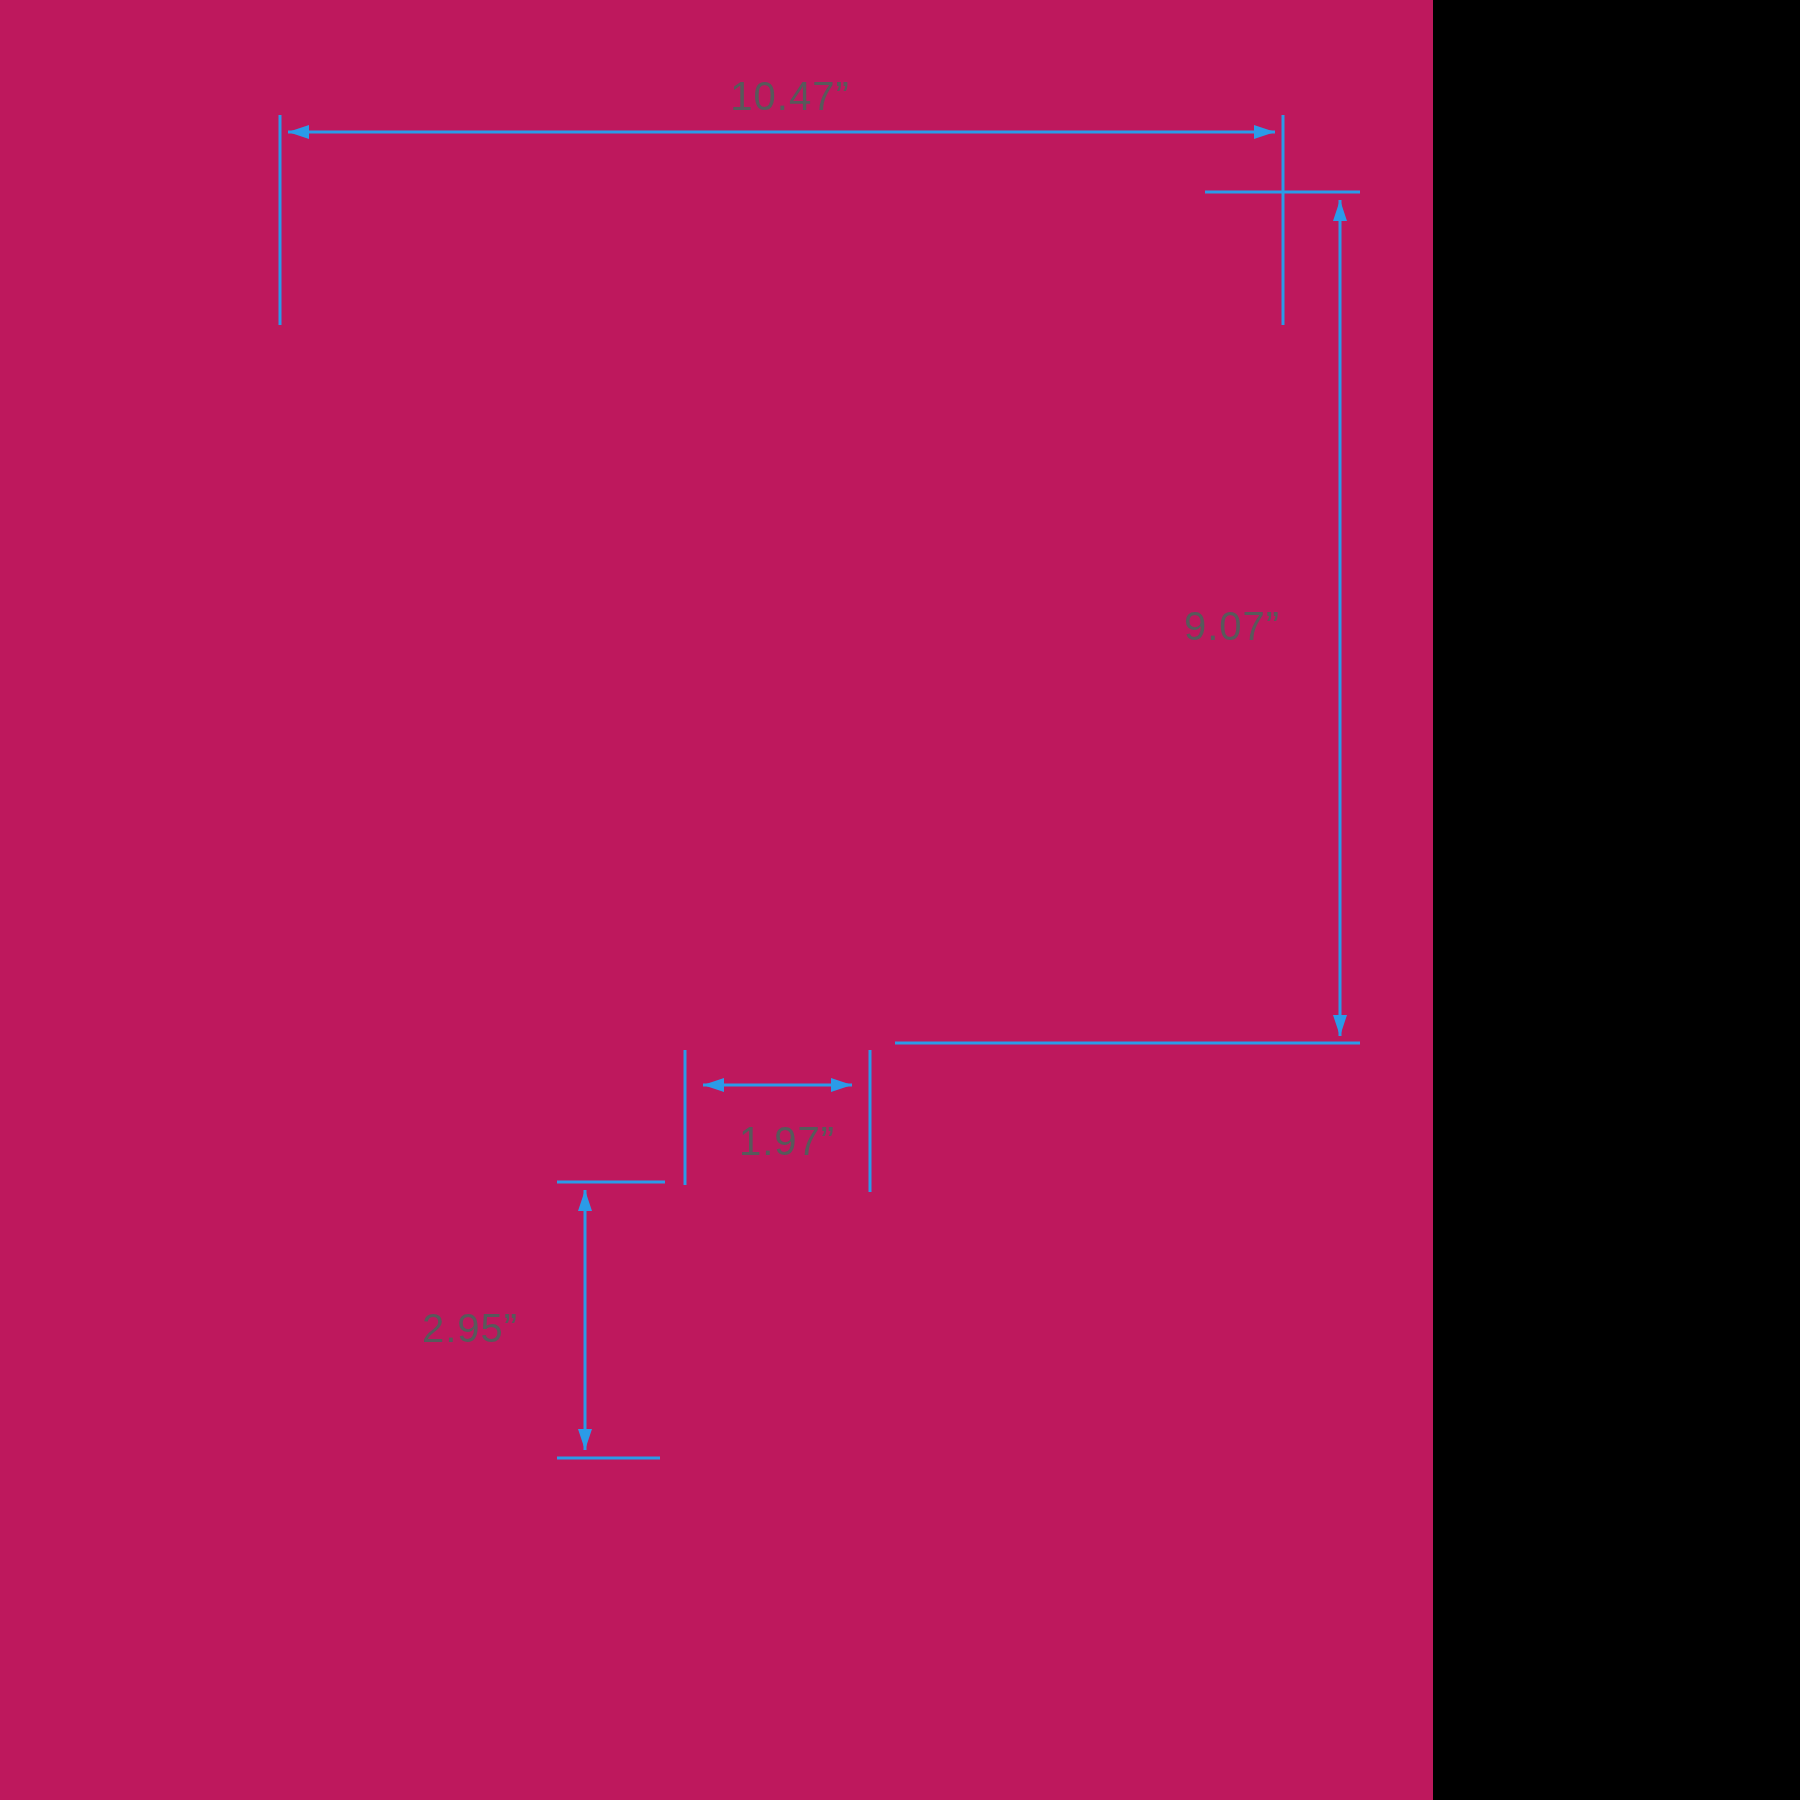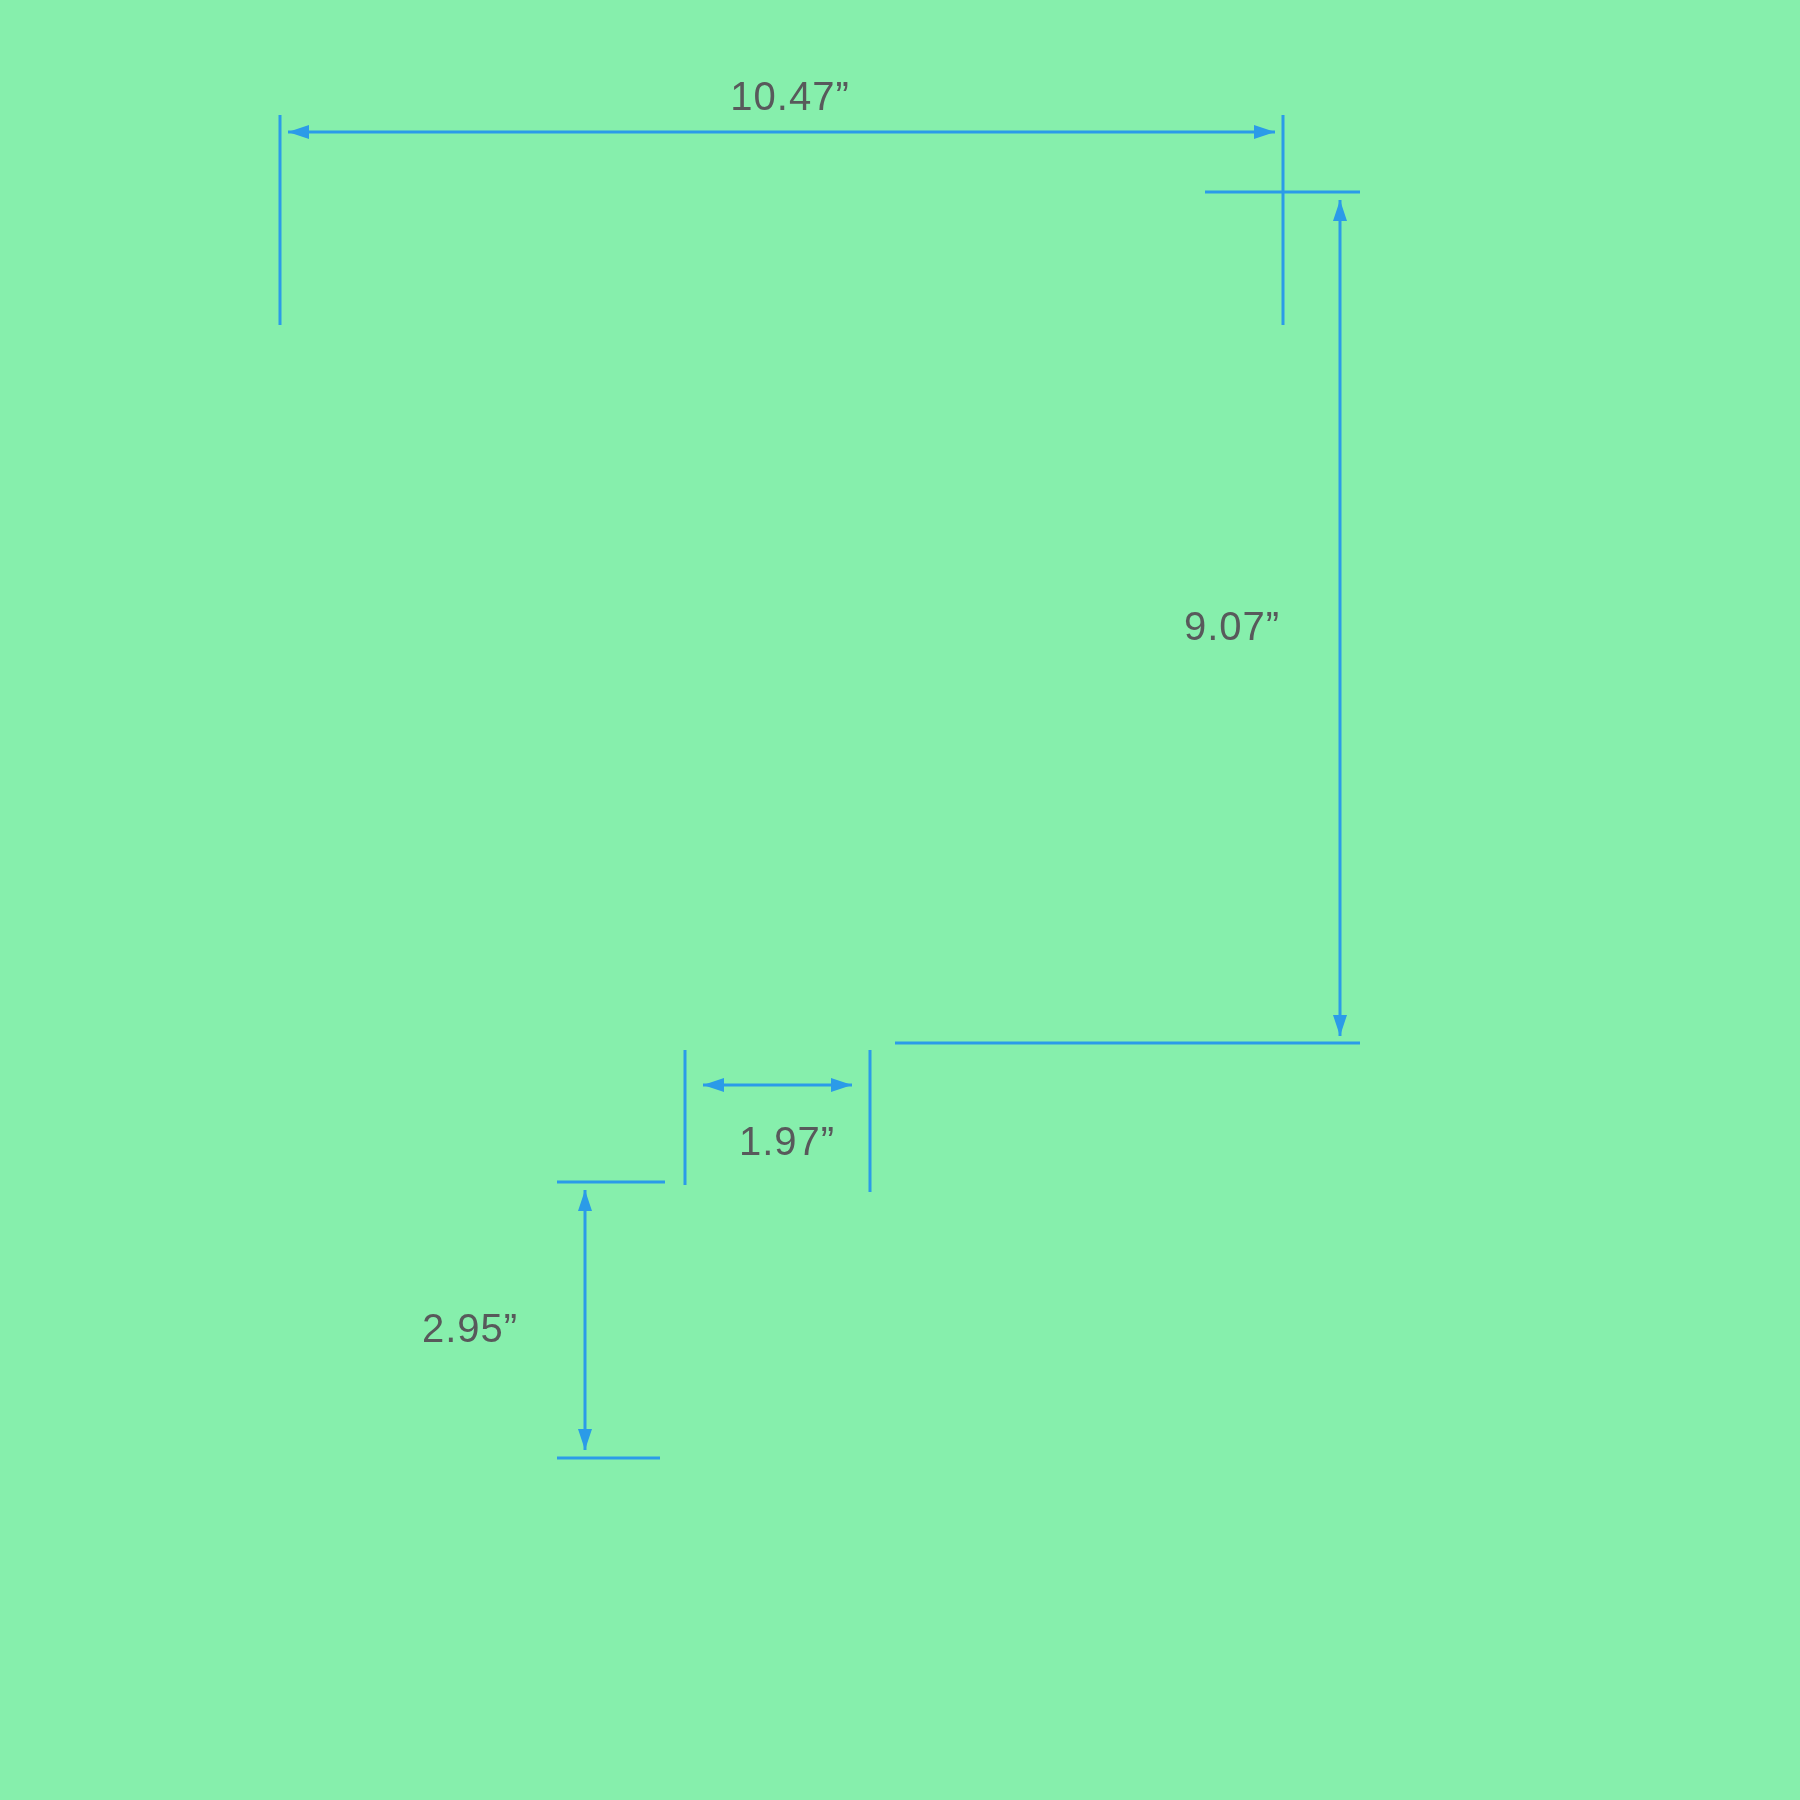--- a/index.html
+++ b/index.html
@@ -2,23 +2,23 @@
 <html><head>
 <meta charset="utf-8">
 <style>
   html, body {
     margin: 0;
     padding: 0;
     background: #000000;
   }
   .canvas {
     position: relative;
-    width: 1800px;
+    width: 1433px;
     height: 1800px;
-    background: #86efac;
+    background: #be185d;
     overflow: hidden;
     font-family: "Liberation Sans", "DejaVu Sans", sans-serif;
   }
   svg.dims {
     position: absolute;
     top: 0;
     left: 0;
   }
   .dim-line {
     stroke: #2B9BE8;

